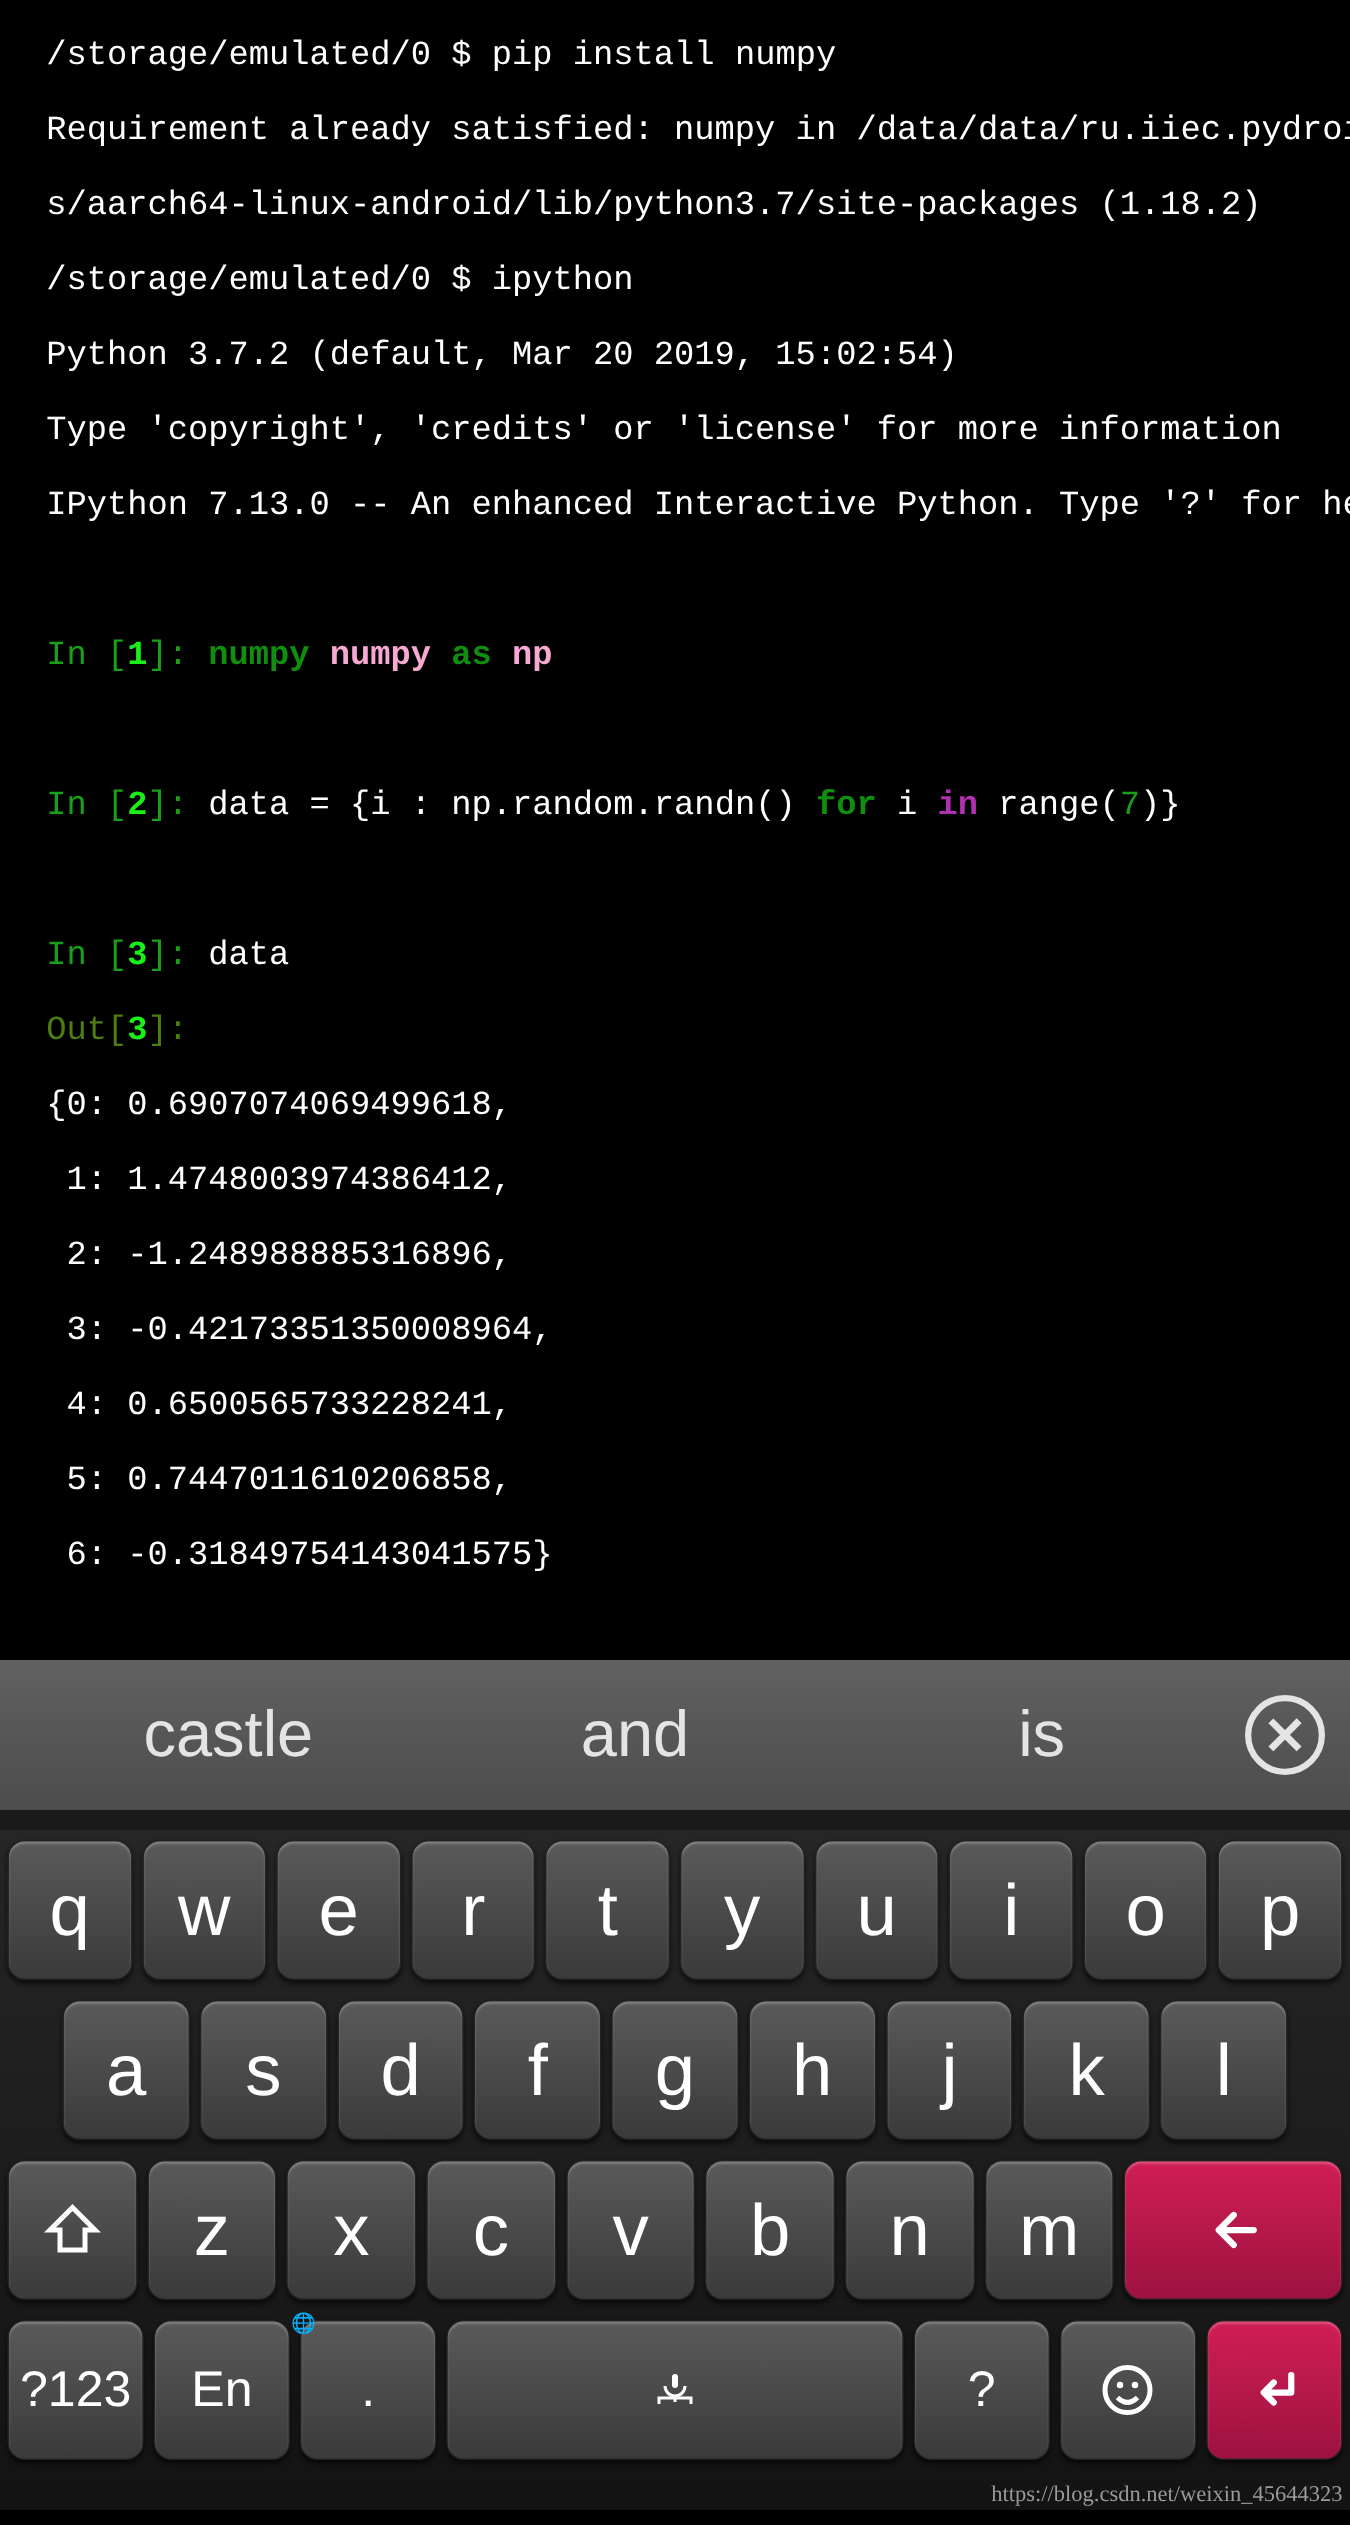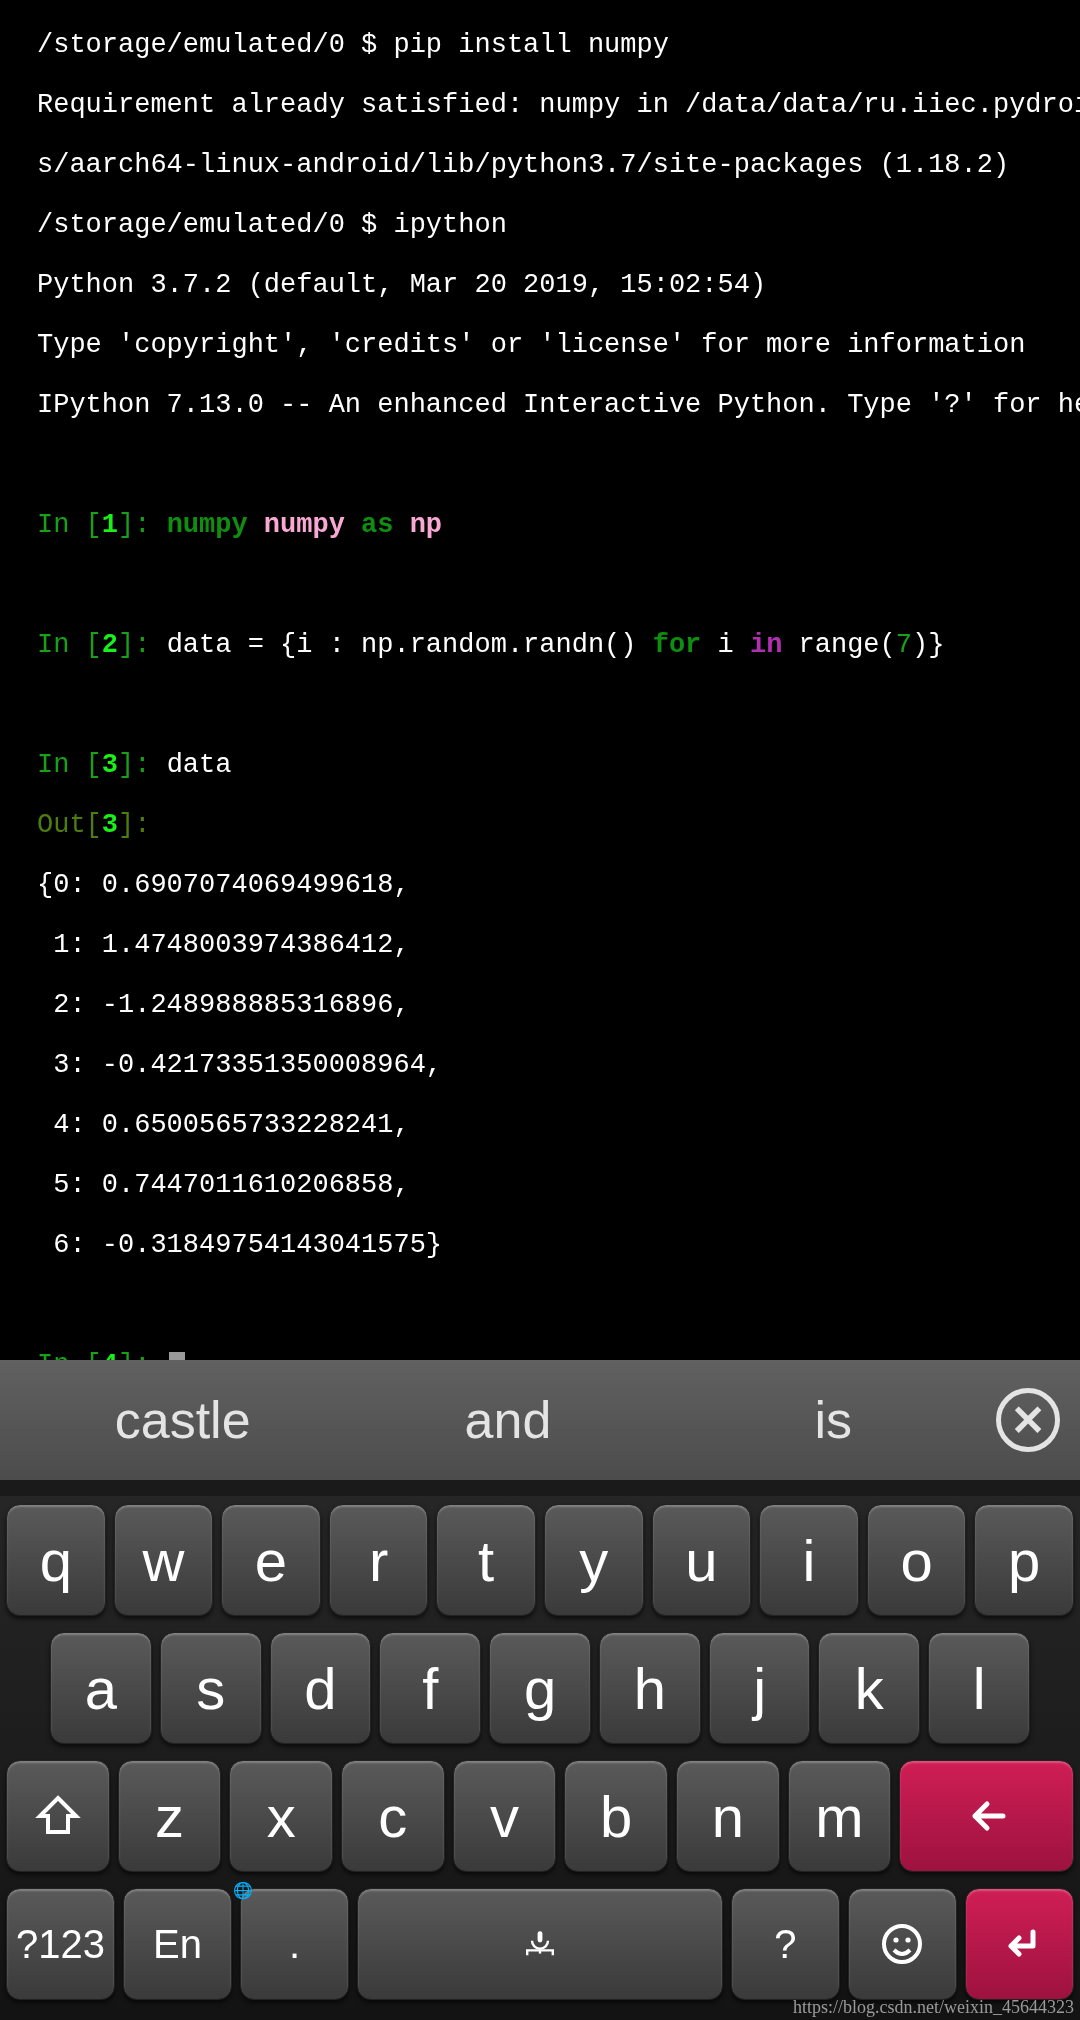--- a/index.html
+++ b/index.html
@@ -8,23 +8,23 @@
   .tl { display:block;padding-left:37px; }
   .w  { color:#ffffff; }
   .g  { color:#18a018; }
   .gb { color:#18f018; font-weight:bold; } 
   .kw-g { color:#0f8f0f; font-weight:bold; } 
   .kw-b { color:#f9a8d4; font-weight:bold; } 
   .red { color:#4d7c0f; }
   .cursor { display:inline-block; width:16px; height:28px; background:#9a9a9a; vertical-align:text-bottom; margin-left:2px;}
   
   .keyboard {
-    position:absolute; left:0; bottom:0; width:100%;
+    position:absolute; left:0; bottom:12px; width:100%;
     background:linear-gradient(180deg,#2b2b2b,#131313);
-    padding-bottom:12px;
+    padding-bottom:32px;
   }
   .sugg-bar{
     display:flex; align-items:center; height:120px;
     background:linear-gradient(180deg,#616161 0%,#4c4c4c 100%);
     padding:0 20px;
   }
   .sugg { flex:1; text-align:center; font-size:52px; color:#e4e4e4; font-family:Arial,Helvetica,sans-serif; }
   .sugg-close{
     width:64px; height:64px; border:5px solid #e4e4e4; border-radius:50%;
     display:flex; align-items:center; justify-content:center;

